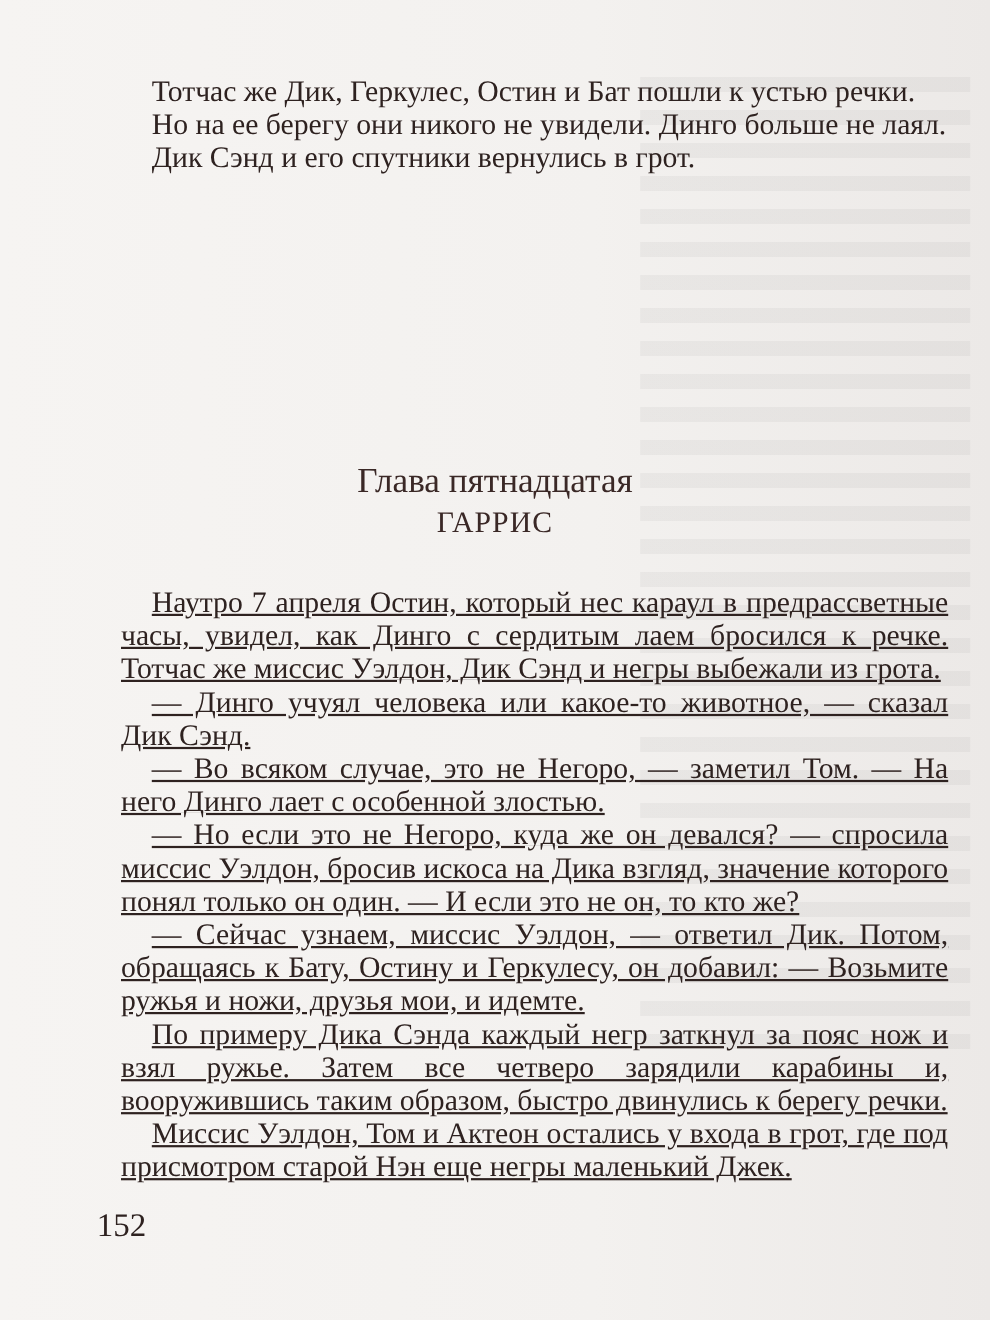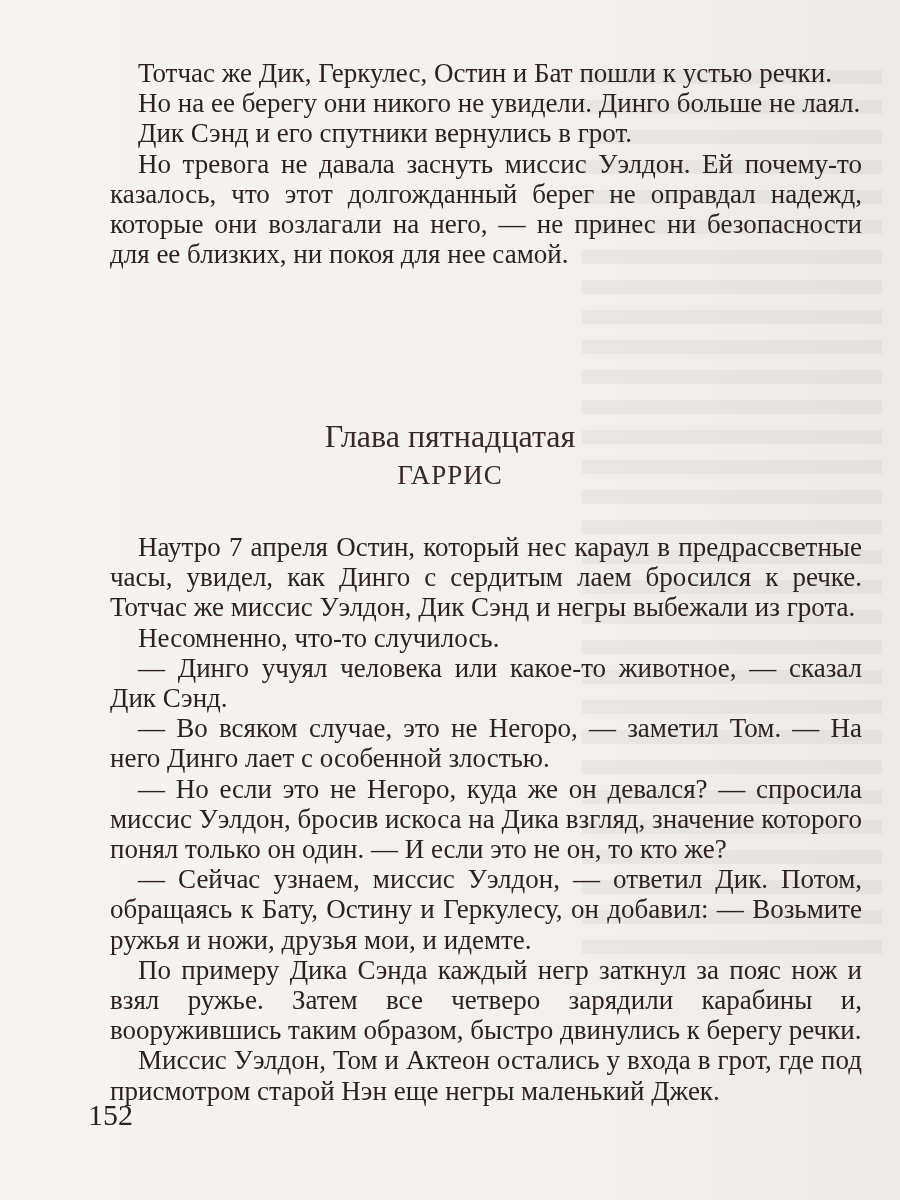--- a/index.html
+++ b/index.html
@@ -18,51 +18,49 @@
     position:absolute; right:18px; top:70px; width:300px; height:900px;
     opacity:0.06;
     background:repeating-linear-gradient(180deg,#555 0 14px,transparent 14px 30px);
   }
   .text-block {
     position:absolute; left:110px; width:752px;
     font-size:27px; line-height:30.2px;
     text-align:justify;
   }
   .text-block p { margin:0; text-indent:28px; }
-  #block-top { top:58px; }
-  #block-bottom { top:532px; }
+  #block-top { top:68px; }
+  #block-bottom { top:532px;text-decoration:underline; }
   .chapter {
     position:absolute; left:0; width:900px; text-align:center;
     font-weight:normal; color:#3a2826;
   }
   .chapter-label { top:418px; font-size:32px; }
   .chapter-title { top:460px; font-size:27px; letter-spacing:1px; }
   .page-number {
     position:absolute; left:88px; top:1098px; font-size:30px;
   }
 </style>
 </head>
 <body>
 
 <div class="page">
   <div class="ghost"></div>
 
   <div class="text-block" id="block-top">
     <p>Тотчас же Дик, Геркулес, Остин и Бат пошли к устью речки.</p>
     <p>Но на ее берегу они никого не увидели. Динго больше не лаял.</p>
     <p>Дик Сэнд и его спутники вернулись в грот.</p>
-    <p>Но тревога не давала заснуть миссис Уэлдон. Ей почему-то казалось, что этот долгожданный берег не оправдал надежд, которые они возлагали на него, — не принес ни безопасности для ее близких, ни покоя для нее самой.</p>
   </div>
 
   <div class="chapter chapter-label">Глава пятнадцатая</div>
   <div class="chapter chapter-title">ГАРРИС</div>
 
   <div class="text-block" id="block-bottom">
     <p>Наутро 7 апреля Остин, который нес караул в предрассветные часы, увидел, как Динго с сердитым лаем бросился к речке. Тотчас же миссис Уэлдон, Дик Сэнд и негры выбежали из грота.</p>
-    <p>Несомненно, что-то случилось.</p>
     <p>— Динго учуял человека или какое-то животное, — сказал Дик Сэнд.</p>
     <p>— Во всяком случае, это не Негоро, — заметил Том. — На него Динго лает с особенной злостью.</p>
     <p>— Но если это не Негоро, куда же он девался? — спросила миссис Уэлдон, бросив искоса на Дика взгляд, значение которого понял только он один. — И если это не он, то кто же?</p>
     <p>— Сейчас узнаем, миссис Уэлдон, — ответил Дик. Потом, обращаясь к Бату, Остину и Геркулесу, он добавил: — Возьмите ружья и ножи, друзья мои, и идемте.</p>
     <p>По примеру Дика Сэнда каждый негр заткнул за пояс нож и взял ружье. Затем все четверо зарядили карабины и, вооружившись таким образом, быстро двинулись к берегу речки.</p>
     <p>Миссис Уэлдон, Том и Актеон остались у входа в грот, где под присмотром старой Нэн еще негры маленький Джек.</p>
   </div>
 
   <div class="page-number">152</div>
 </div>

